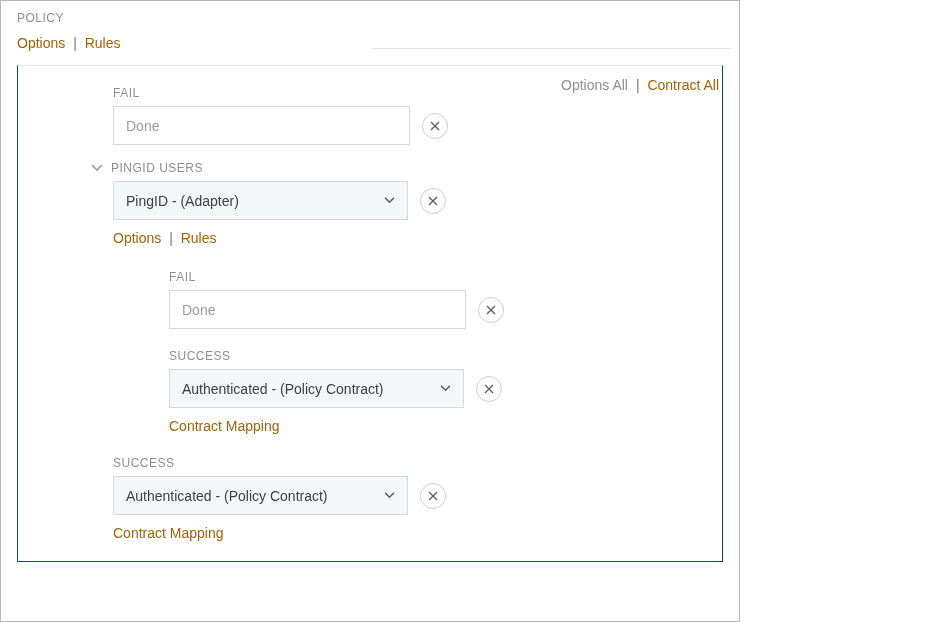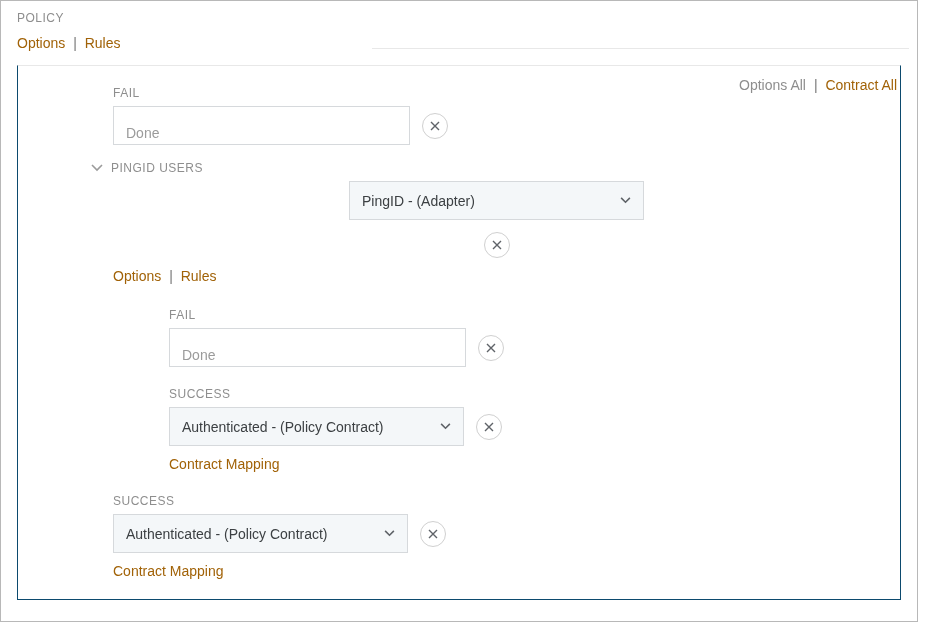--- a/index.html
+++ b/index.html
@@ -3,21 +3,21 @@
   <meta charset="utf-8">
   <style>
     * { box-sizing: border-box; margin: 0; padding: 0; }
     body {
       font-family: -apple-system, BlinkMacSystemFont, "Segoe UI", Arial, sans-serif;
       font-size: 14px;
       color: #3c4043;
       background: #fff;
     }
     .container {
-      width: 918px;
+      width: 740px;
       height: 622px;
       border: 1px solid #b8b8b8;
       padding: 10px 16px 16px 16px;
       position: relative;
     }
     .section-label {
       font-size: 12px;
       letter-spacing: 0.5px;
       color: #8e8e8e;
       font-weight: 500;
@@ -39,26 +39,27 @@
     }
     .dropdown.lg { width: 297px; }
     .dropdown.md { width: 295px; }
     .chevron-down {
       width: 11px;
       height: 7px;
     }
     .input-plain {
       background: #fff;
       border: 1px solid #d6d9dc;
-      padding: 18px 12px;
+      padding: 5px 12px;
       color: #9b9b9b;
       font-size: 14px;
       width: 297px;
       height: 39px;
       display: flex;
+      align-items: center;
     }
     .row {
       display: flex;
       align-items: center;
       gap: 12px;
       position: relative;
     }
     .close-btn {
       width: 26px;
       height: 26px;
@@ -164,21 +165,21 @@
       </div>
     </div>
 
     <div class="block indent-1" style="margin-top:16px;">
       <div class="header-with-caret">
         <svg class="expand-caret" viewBox="0 0 12 8">
             <path d="M1 1l5 5 5-5" stroke="#9b9b9b" stroke-width="1.6" fill="none"></path>
           </svg>
         <div class="section-label" style="margin-bottom:0;">PINGID USERS</div>
       </div>
-      <div class="row" style="margin-top:6px;flex-direction:column;">
+      <div class="row" style="margin-top:6px;">
         <div class="dropdown md">
           <span>PingID - (Adapter)</span>
           <svg class="chevron-down" viewBox="0 0 12 8">
               <path d="M1 1l5 5 5-5" stroke="#5f6368" stroke-width="1.8" fill="none"></path>
             </svg>
         </div>
         <div class="close-btn">
           <svg viewBox="0 0 10 10">
               <path d="M1 1l8 8M9 1l-8 8" stroke="#5f6368" stroke-width="1.4" fill="none"></path>
             </svg>

